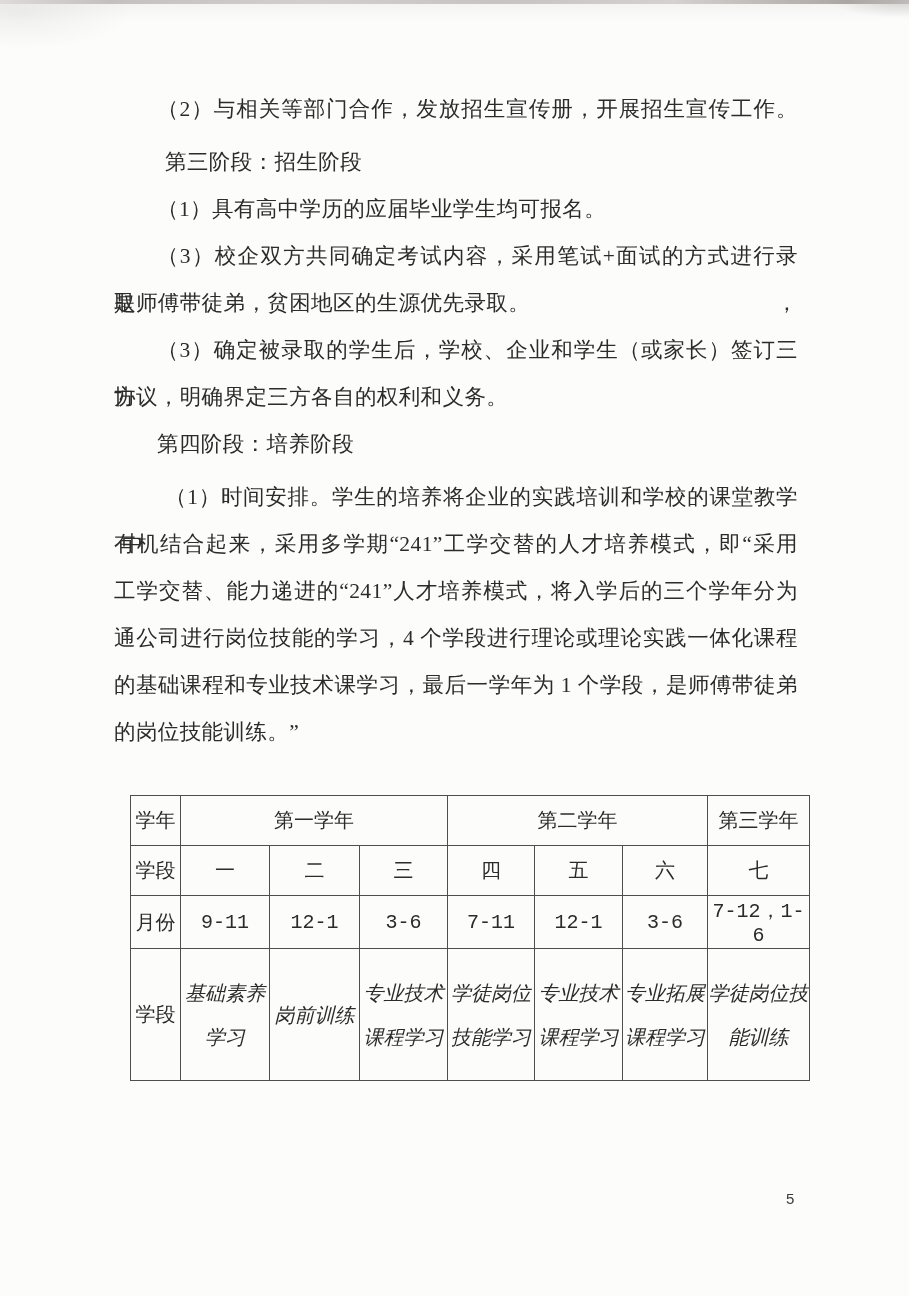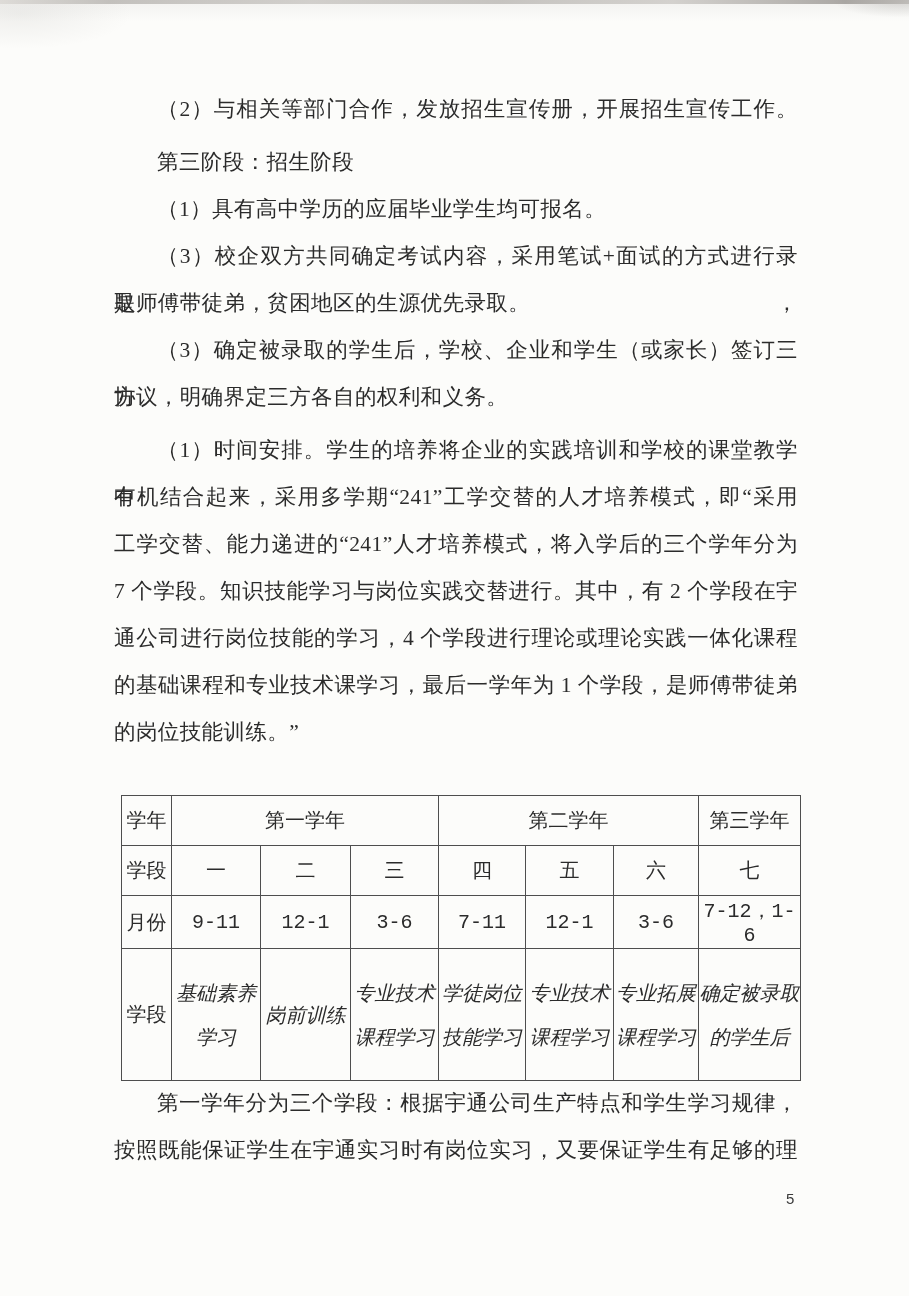--- a/index.html
+++ b/index.html
@@ -26,22 +26,22 @@
     position:absolute;left:114px;top:86px;width:684px;
     font-size:21.5px;letter-spacing:.4px;
   }
   .closing-block{
     position:absolute;left:114px;top:1080px;width:684px;
     font-size:21.5px;letter-spacing:.4px;
   }
   .line{height:47px;line-height:47px;white-space:normal;}
   .line.indent{text-indent:43px;}
   .line.fill{text-align:justify;text-align-last:justify;}
-  .line.sp{margin-top:6px;}
-  .schedule-wrap{position:absolute;left:121px;top:795px;}
+  .line.sp{margin-top:6px;margin-left:8px;}
+  .schedule-wrap{position:absolute;left:130px;top:795px;}
   table.schedule{
     border-collapse:collapse;table-layout:fixed;width:679px;
     font-size:20px;color:#2b2b2b;
   }
   table.schedule td{
     border:1px solid #4e4e4e;
     text-align:center;vertical-align:middle;
     padding:0;overflow:hidden;
   }
   tr.r1{height:50px;}
@@ -64,24 +64,24 @@
   <div class="scan-edge-top"></div>
 
   <div class="text-block">
     <div class="line indent fill">（2）与相关等部门合作，发放招生宣传册，开展招生宣传工作。</div>
     <div class="line indent sp">第三阶段：招生阶段</div>
     <div class="line indent">（1）具有高中学历的应届毕业学生均可报名。</div>
     <div class="line indent fill">（3）校企双方共同确定考试内容，采用笔试+面试的方式进行录取，</div>
     <div class="line">是师傅带徒弟，贫困地区的生源优先录取。</div>
     <div class="line indent fill">（3）确定被录取的学生后，学校、企业和学生（或家长）签订三方</div>
     <div class="line">协议，明确界定三方各自的权利和义务。</div>
+    <div class="line indent">第四阶段：培养阶段</div>
     <div class="line indent fill sp">（1）时间安排。学生的培养将企业的实践培训和学校的课堂教学中</div>
     <div class="line fill">有机结合起来，采用多学期“241”工学交替的人才培养模式，即“采用</div>
     <div class="line fill">工学交替、能力递进的“241”人才培养模式，将入学后的三个学年分为</div>
-    <div class="line fill">7 个学段。知识技能学习与岗位实践交替进行。其中，有 2 个学段在宇</div>
     <div class="line fill">通公司进行岗位技能的学习，4 个学段进行理论或理论实践一体化课程</div>
     <div class="line fill">的基础课程和专业技术课学习，最后一学年为 1 个学段，是师傅带徒弟</div>
     <div class="line">的岗位技能训练。”</div>
   </div>
 
   <div class="schedule-wrap">
     <table class="schedule">
       <colgroup>
         <col style="width:50px">
           <col style="width:89px">
@@ -120,25 +120,21 @@
         <td>7-12，1-6</td>
       </tr>
       <tr class="r4">
         <td class="c-lbl">学段</td>
         <td class="c-content">基础素养学习</td>
         <td class="c-content">岗前训练</td>
         <td class="c-content">专业技术课程学习</td>
         <td class="c-content">学徒岗位技能学习</td>
         <td class="c-content">专业技术课程学习</td>
         <td class="c-content c-narrow">专业拓展课程学习</td>
-        <td class="c-content">确定被录取的学生后</td>
+        <td class="c-content">学徒岗位技能训练</td>
       </tr>
     </tbody>
       </table>
   </div>
 
-  <div class="closing-block">
-    <div class="line indent fill">第一学年分为三个学段：根据宇通公司生产特点和学生学习规律，</div>
-    <div class="line fill">按照既能保证学生在宇通实习时有岗位实习，又要保证学生有足够的理</div>
-  </div>
 
   <div class="page-number">5</div>
 </div>
 
 </body></html>

